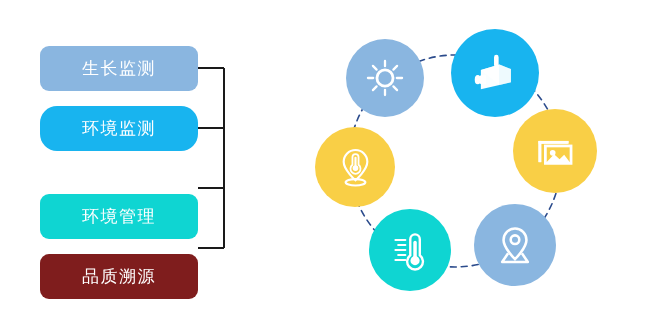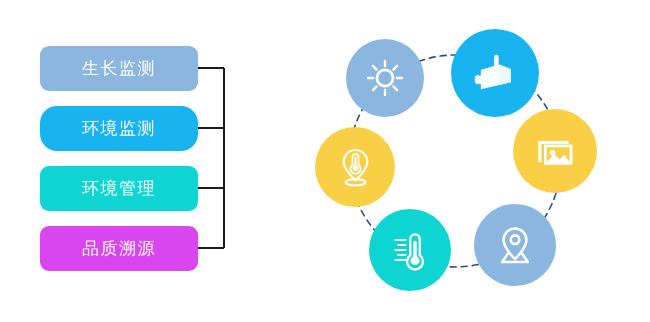--- a/index.html
+++ b/index.html
@@ -79,24 +79,24 @@
 
 <div id="stage">
 
   <div id="label-stack">
     <div class="label-chip" style="background: rgb(138, 182, 224); color: rgb(255, 255, 255);">
       <span>生长监测</span>
     </div>
     <div class="label-chip" style="background: rgb(24, 180, 239); color: rgb(255, 255, 255); border-radius: 17px;">
       <span>环境监测</span>
     </div>
-    <div class="label-chip" style="background: rgb(15, 213, 210); color: rgb(255, 255, 255);">
+    <div class="label-chip" style="background: rgb(15, 213, 210); color: rgb(255, 255, 255); margin-top: 28px;">
       <span>环境管理</span>
     </div>
-    <div class="label-chip" style="background: #d946ef; color: rgb(255, 255, 255);">
+    <div class="label-chip" style="background: #7f1d1d; color: rgb(255, 255, 255);">
       <span>品质溯源</span>
     </div>
   </div>
 
   <svg id="bracket" viewBox="0 0 40 230">
     <g id="bracket-paths" fill="none" stroke="#1a1a1a" stroke-width="1.4" shape-rendering="crispEdges">
         <path d="M2 28 H28 M2 88 H28 M2 148 H28 M2 208 H28 M28 28 V208" fill="none"></path>
       </g>
   </svg>
 

